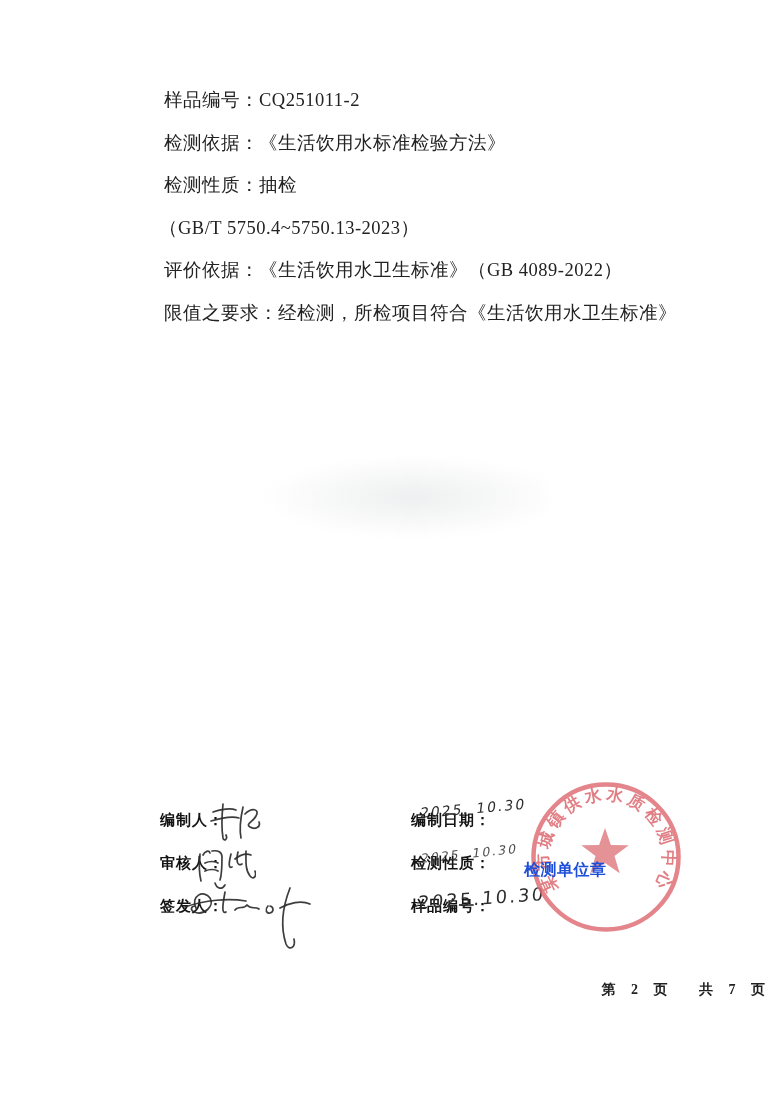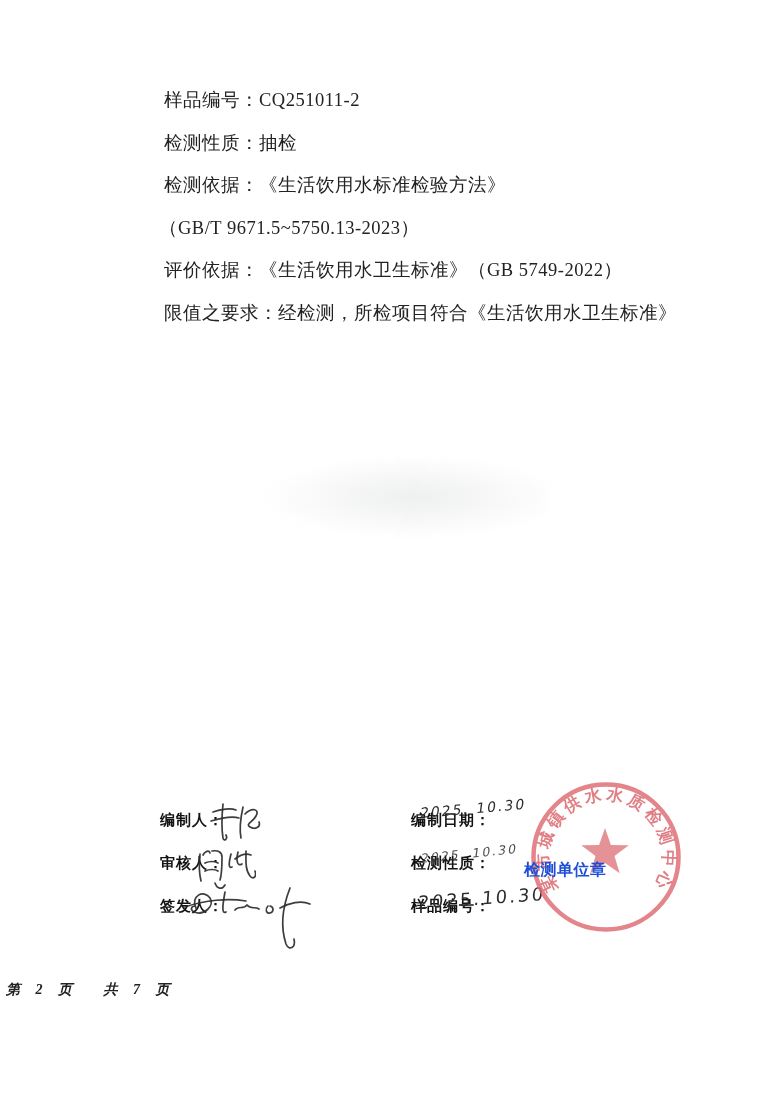--- a/index.html
+++ b/index.html
@@ -45,46 +45,46 @@
   .stamp{position:absolute;left:528px;top:779px;z-index:2;opacity:.88;}
   .seal-label{
     position:absolute;left:524px;top:860px;z-index:3;
     font-family:"Liberation Sans",sans-serif;
     font-weight:bold;font-size:16px;color:#1d4ed8;
     letter-spacing:0.5px;white-space:nowrap;
   }
   
   .footer{
     position:absolute;top:981px;left:0;width:100%;
-    text-align:left;font-size:14px;font-weight:bold;
-    font-family:"Liberation Serif",serif;color:#222;font-style:italic;
+    text-align:right;font-size:14px;font-weight:bold;
+    font-family:"Liberation Serif",serif;color:#222;
   }
   .footer span{margin:0 6px;}
   .footer span.gap{margin-left:22px;}
   
   .watermark{
     position:absolute;left:248px;top:452px;width:300px;height:90px;
     background:radial-gradient(ellipse at 55% 50%, rgba(150,155,160,0.16), rgba(150,155,160,0) 65%);
     filter:blur(3px);
     pointer-events:none;
   }
 </style>
 </head>
 <body>
 
 <div class="page">
 
   <div class="watermark"></div>
 
   <div class="body-text">
     <p>样品编号：CQ251011-2</p>
+    <p>检测依据：《生活饮用水标准检验方法》</p>
     <p>检测性质：抽检</p>
-    <p>检测依据：《生活饮用水标准检验方法》</p>
-    <p class="indent-paren">（GB/T 9671.5~5750.13-2023）</p>
-    <p>评价依据：《生活饮用水卫生标准》（GB 5749-2022）</p>
+    <p class="indent-paren">（GB/T 5750.4~5750.13-2023）</p>
+    <p>评价依据：《生活饮用水卫生标准》（GB 4089-2022）</p>
     <p>限值之要求：经检测，所检项目符合《生活饮用水卫生标准》</p>
   </div>
 
   <span class="role-label" style="top:811px">编制人：</span>
   <span class="role-label" style="top:854px">审核人：</span>
   <span class="role-label" style="top:897px">签发人：</span>
 
   <svg class="sig" style="left:203px;top:798px" width="60" height="48" viewBox="0 0 60 48">
     <path d="M20 6 C 19 16, 18 28, 20 40 C 21 44, 25 41, 23 37"></path>
     <path d="M10 14 C 18 11, 28 10, 33 12"></path>

